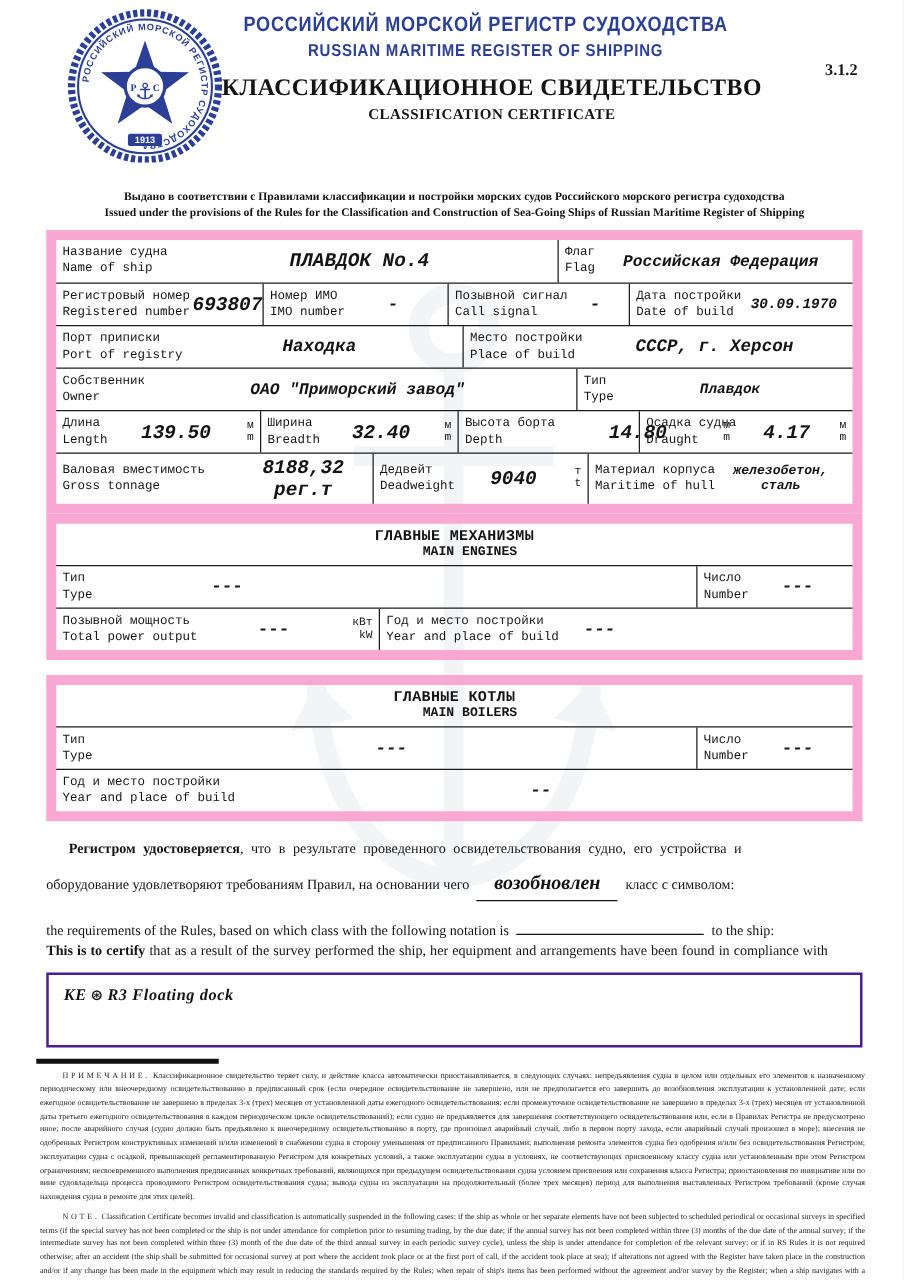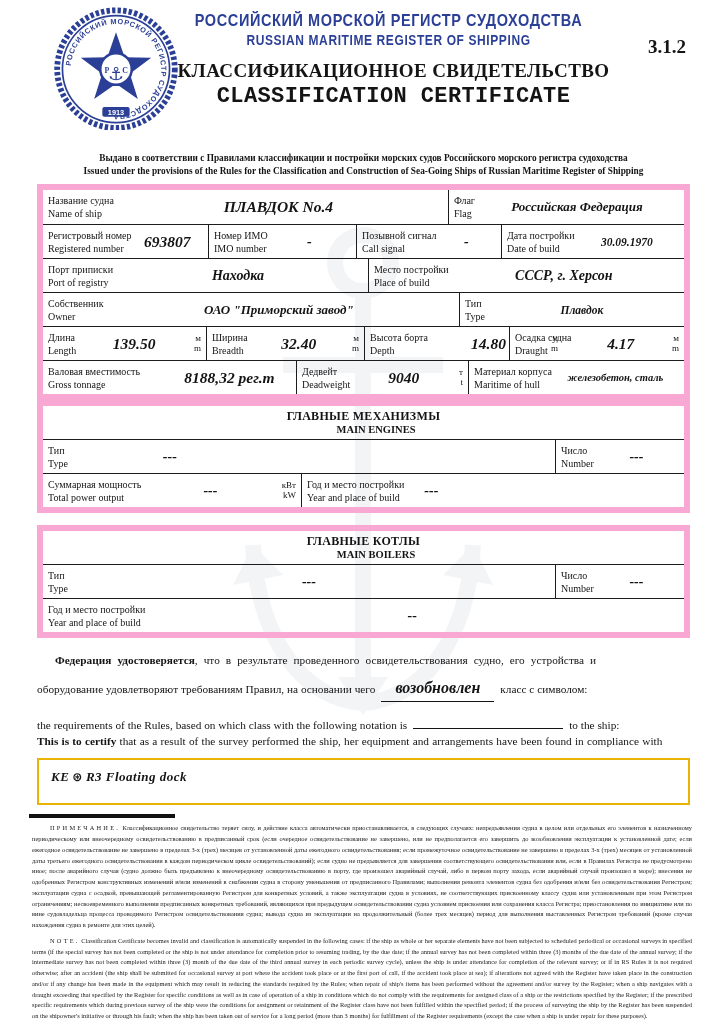--- a/index.html
+++ b/index.html
@@ -14,28 +14,28 @@
   
   .watermark { position:absolute; left:228px; top:215px; opacity:0.06; pointer-events:none; }
 
   
   .header { position:relative; height:152px; }
   .logo { position:absolute; left:16px; top:4px; }
   .org { position:absolute; left:110px; right:60px; top:12px; text-align:center;
          color:#2b3f96; font-family:"Liberation Sans", sans-serif; font-weight:bold; }
   .org-ru { font-size:14.5px; letter-spacing:0.6px; transform:scaleY(1.15); }
   .org-en { font-size:12px; letter-spacing:0.6px; margin-top:5px; transform:scaleY(1.15); }
-  .secnum { position:absolute; right:4px; top:36px; font-size:19px; font-weight:bold; }
+  .secnum { position:absolute; right:4px; top:48px; font-size:13px; font-weight:bold; }
   .titles { position:absolute; left:60px; right:0; top:60px; text-align:center; font-weight:bold; }
   .title-ru { font-size:19px; letter-spacing:0.4px; }
-  .title-en { font-size:22px; letter-spacing:0.4px; margin-top:2px;font-family:Liberation Mono, monospace; }
+  .title-en { font-size:12px; letter-spacing:0.4px; margin-top:2px; }
   .issued { text-align:center; font-size:9.3px; font-weight:bold; line-height:1.35; margin-top:0px; }
 
   
-  .tbl { border:6px solid #f9a8d4; margin-top:7px; background:transparent; }
+  .tbl { border:8px solid #f9a8d4; margin-top:7px; background:transparent;font-family:Liberation Mono, monospace; }
   .trow { display:flex; border-top:1.4px solid #1c1c1c; min-height:34px; align-items:stretch; }
   .trow:first-child { border-top:none; }
   .cell { display:flex; align-items:center; border-left:1.4px solid #1c1c1c; padding:2px 5px; min-width:0; }
   .cell:first-child { border-left:none; }
   .lbl { font-size:10px; line-height:1.3; flex:0 0 auto; }
   .val { font-weight:bold; font-style:italic; flex:1 1 auto; text-align:center; font-size:14px; padding:0 2px; }
   .val-lg { font-size:15.5px; }
   .val-md { font-size:13px; }
   .val-sm { font-size:11.5px; }
   .val-xs { font-size:10.5px; }
@@ -52,21 +52,21 @@
   .c-line.l2 { margin-top:8px; }
   .c-line.en1 { word-spacing:0.4px; }
   .c-line.l4 { margin-top:14px; }
   .fill { display:inline-block; border-bottom:1.2px solid #141414; text-align:center;
           vertical-align:baseline; margin:0 6px; }
   .fill-word { font-weight:bold; font-style:italic; font-size:16px; display:inline-block;
                padding:0 14px 1px 14px;text-align:center; }
   .fill.empty { width:150px; height:13px; }
 
   
-  .class-box { border:2px solid #eab308; margin-top:9px; height:47px; padding:7px 12px; }
+  .class-box { border:2px solid #4c1d95; margin-top:9px; height:60px; padding:7px 12px; }
   .cn { font-weight:bold; font-style:italic; font-size:13px; letter-spacing:0.5px; }
   .cn .sym { font-family:"DejaVu Sans", sans-serif; font-style:normal; font-size:12px; padding:0 3px; }
 
   
   .sep-bar { width:146px; height:4px; background:#111; margin-top:9px; margin-left:-8px; }
   .note { margin-top:5px; font-size:6.4px; line-height:1.68; text-align:justify; color:#222;
           text-indent:18px; width:660px; margin-left:-5px; }
   .note-label { letter-spacing:2.2px; }
 </style>
 </head>
@@ -303,21 +303,21 @@
           <div class="lbl">
             <div>Число</div>
             <div>Number</div>
           </div>
           <div class="val">---</div>
         </div>
       </div>
       <div class="trow">
         <div class="cell" style="flex:0 0 258px;">
           <div class="lbl">
-            <div>Суммарная мощность</div>
+            <div>Позывной мощность</div>
             <div>Total power output</div>
           </div>
           <div class="val">---</div>
           <div class="unit">
             <span>кВт</span>
               <span>kW</span>
           </div>
         </div>
         <div class="cell" style="flex:1 1 auto;">
           <div class="lbl">
@@ -356,21 +356,21 @@
             <div>Год и место постройки</div>
             <div>Year and place of build</div>
           </div>
           <div class="val">--</div>
         </div>
       </div>
     </div>
 
     <div class="certify">
       <div class="c-line j">
-        <b>Федерация удостоверяется</b><span>, что в результате проведенного освидетельствования судно, его устройства и</span>
+        <b>Регистром удостоверяется</b><span>, что в результате проведенного освидетельствования судно, его устройства и</span>
       </div>
       <div class="c-line l2">
         <span>оборудование удовлетворяют требованиям Правил, на основании чего</span><span class="fill"><span class="fill-word">возобновлен</span></span><span>класс с символом:</span>
       </div>
       <div class="c-line l4">
         <span>the requirements of the Rules, based on which class with the following notation is</span><span class="fill empty"></span><span>to the ship:</span>
       </div>
       <div class="c-line en1">
         <b>This is to certify</b><span> that as a result of the survey performed the ship, her equipment and arrangements have been found in compliance with</span>
       </div>

